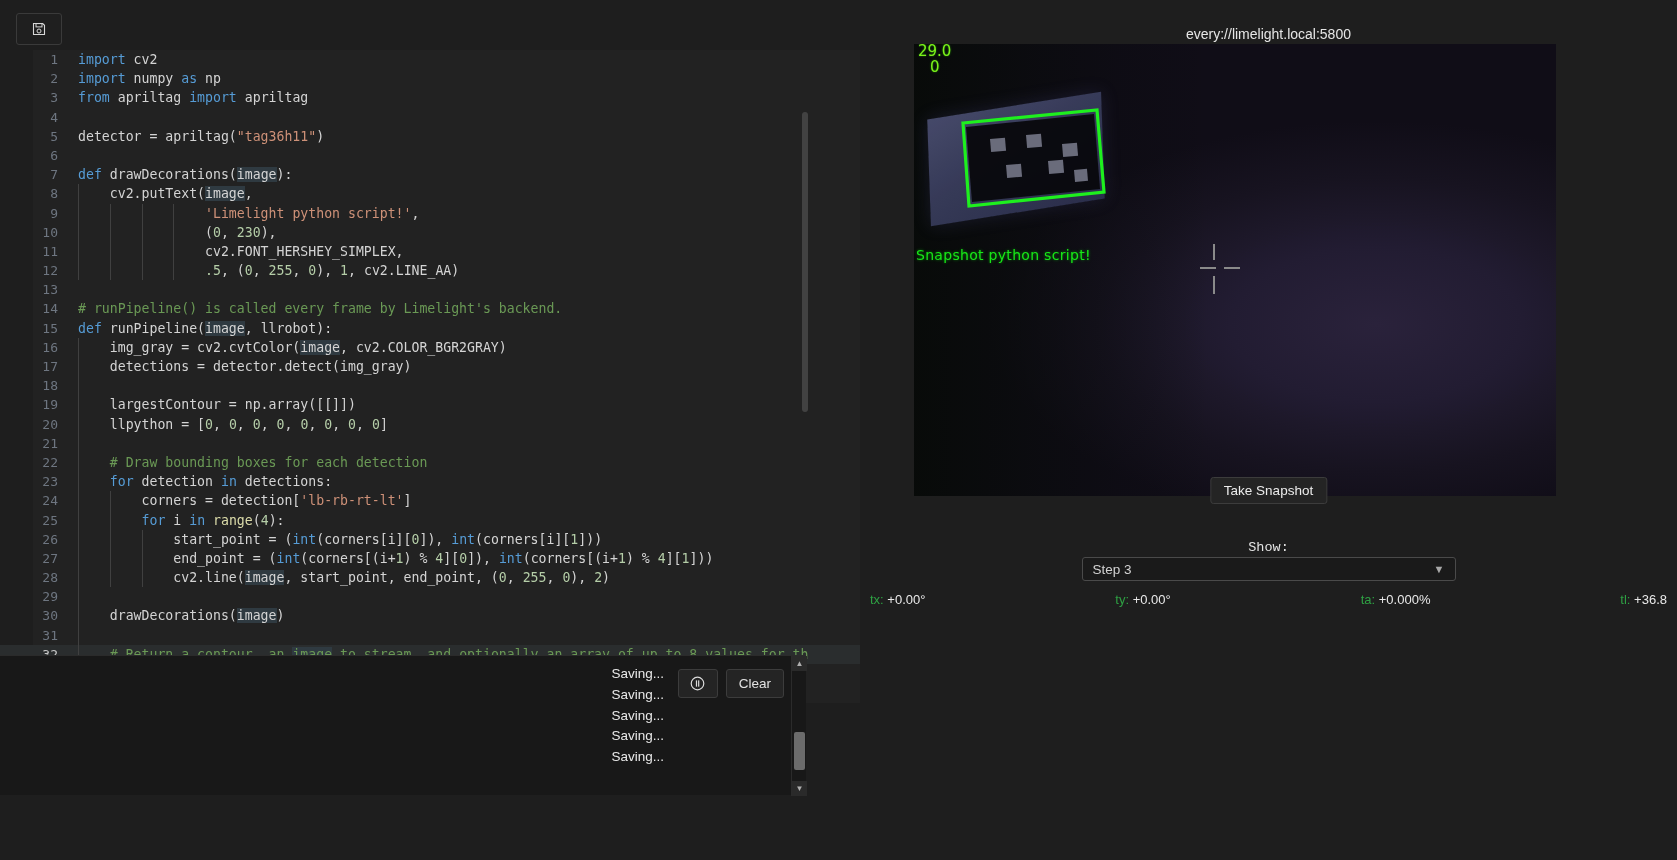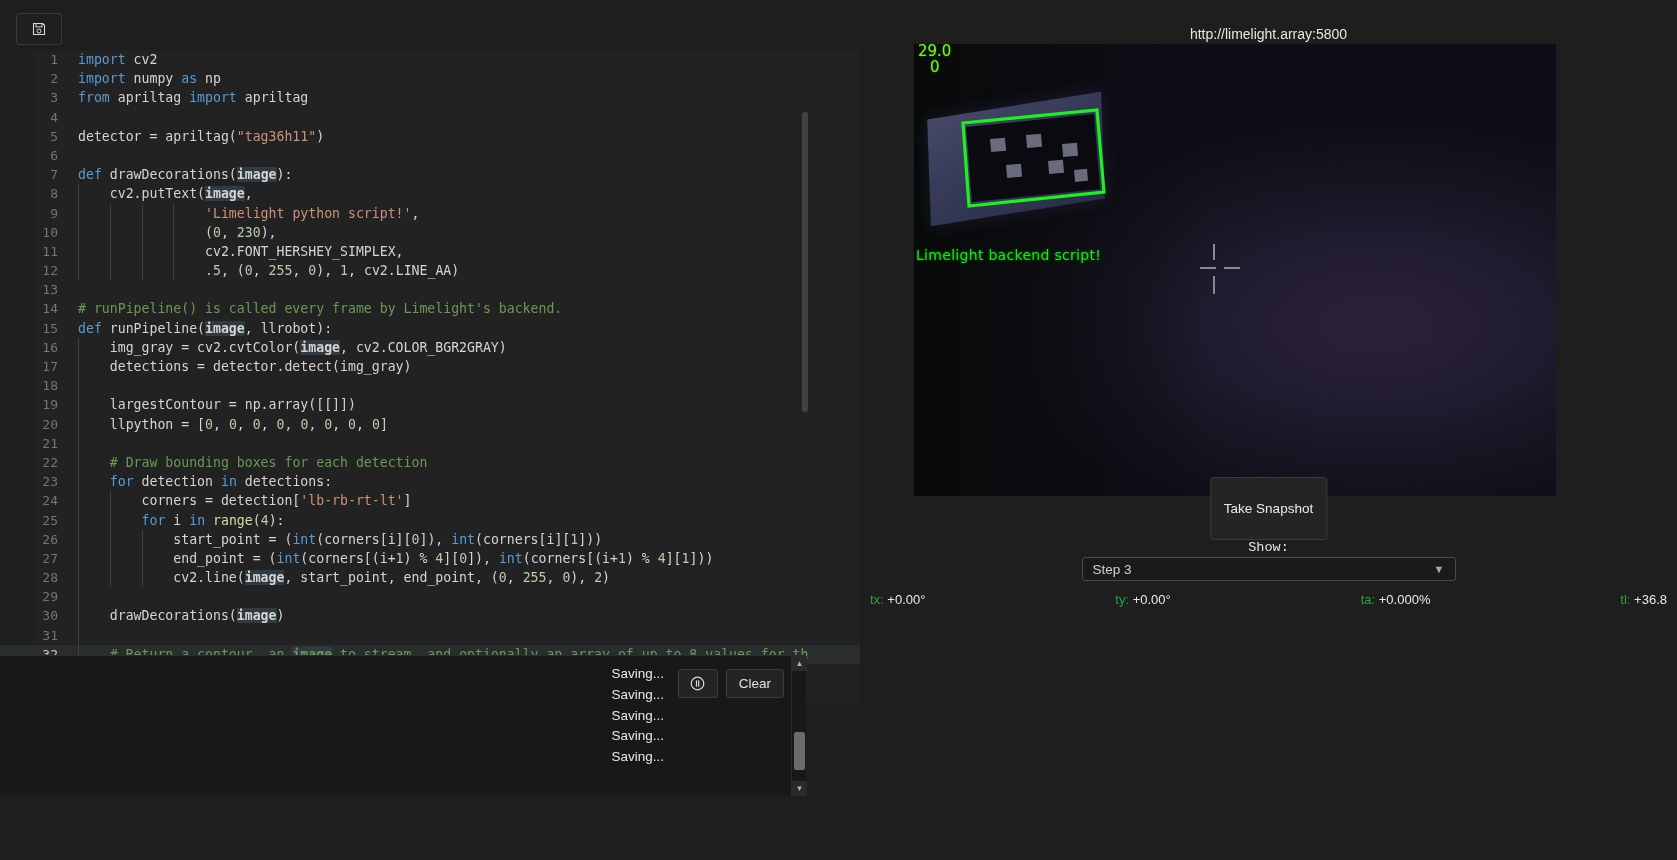--- a/index.html
+++ b/index.html
@@ -53,21 +53,21 @@
   }
   .ind-guide {
     position: absolute; top: 0; width: 1px; height: 19.2px; background: #404040;
   }
   .tk-kw   { color: #569cd6; }
   .tk-str  { color: #ce9178; }
   .tk-num  { color: #b5cea8; }
   .tk-com  { color: #6a9955; }
   .tk-fn   { color: #dcdcaa; }
   .tk-id   { color: #d4d4d4; }
-  .tk-hl   { background: #2f3a41; font-weight: bold; }
+  .tk-hl   { background: #2f3a41; }
 
   .vscroll {
     position: absolute; right: 52px; top: 60px; width: 6px;
     background: #424242; border-radius: 3px;
   }
 
   
   .console {
     position: absolute; left: 0; top: 655px; width: 806px; height: 140px;
     background: #181818; border-top: 1px solid #2b2b2b;
@@ -150,21 +150,21 @@
     position: absolute; left: 2px; top: 203px;
     color: #18e618; font-size: 14px; letter-spacing: .3px;
     font-family: "DejaVu Sans", sans-serif;
     text-shadow: 0 0 3px rgba(0,255,0,.5);
   }
   .crosshair { position: absolute; left: 0; top: 0; width: 642px; height: 452px; }
 
   .snap-btn {
     position: absolute; left: 50%; transform: translateX(-50%); top: 477px;
     background: #242424; border: 1px solid #3c3c3c; border-radius: 3px;
-    color: #ececec; font-size: 13.5px; padding: 23px 13px; cursor: pointer;
+    color: #ececec; font-size: 13.5px; padding: 5px 13px; cursor: pointer;
   }
   .show-label {
     position: absolute; top: 540px; left: 0; width: 817px; text-align: center;
     color: #e6e6e6; font-size: 13.5px; font-family: Liberation Mono, monospace;
   }
   .select-box {
     position: absolute; left: 50%; transform: translateX(-50%); top: 557px;
     width: 374px; height: 24px;
     background: #1a1a1a; border: 1px solid #4a4a4a; border-radius: 3px;
     display: flex; align-items: center; justify-content: space-between;
@@ -226,21 +226,21 @@
       <div class="con-scroll">
         <div class="con-arrow up">▲</div>
         <div class="con-thumb"></div>
         <div class="con-arrow down">▼</div>
       </div>
     </div>
   </div>
 
   <div class="stream-col">
 
-    <div class="stream-url">http://limelight.array:5800</div>
+    <div class="stream-url">every://limelight.local:5800</div>
 
     <div class="video">
       <div class="vid-noise"></div>
       <div class="vid-dark-left"></div>
       <div class="tag-paper"></div>
 
       <svg class="tag-quad" viewBox="0 0 642 452">
 
         <polygon points="52,83 180,70 186,145 58,158" fill="#08070b" opacity="0.93"></polygon>
         <g fill="#b9bcd4" opacity="0.55">
@@ -253,21 +253,21 @@
         </g>
         <polygon points="49,79 183,66 190,148 55,162" fill="none" stroke="#1ef01e" stroke-width="3.2"></polygon>
         <polyline points="25,60 40,52" stroke="#2a2a33" stroke-width="0" fill="none"></polyline>
       </svg>
 
       <div class="overlay-num">
         <span>29.0</span>
         <span class="l2">0</span>
       </div>
 
-      <div class="overlay-text">Limelight backend script!</div>
+      <div class="overlay-text">Snapshot python script!</div>
 
       <svg class="crosshair" viewBox="0 0 642 452">
         <line x1="300" y1="200" x2="300" y2="216" stroke="#8a8a8a" stroke-width="2"></line>
         <line x1="286" y1="224" x2="302" y2="224" stroke="#8a8a8a" stroke-width="2"></line>
         <line x1="310" y1="224" x2="326" y2="224" stroke="#8a8a8a" stroke-width="2"></line>
         <line x1="300" y1="232" x2="300" y2="250" stroke="#8a8a8a" stroke-width="2"></line>
       </svg>
     </div>
 
     <div class="snap-btn">Take Snapshot</div>

